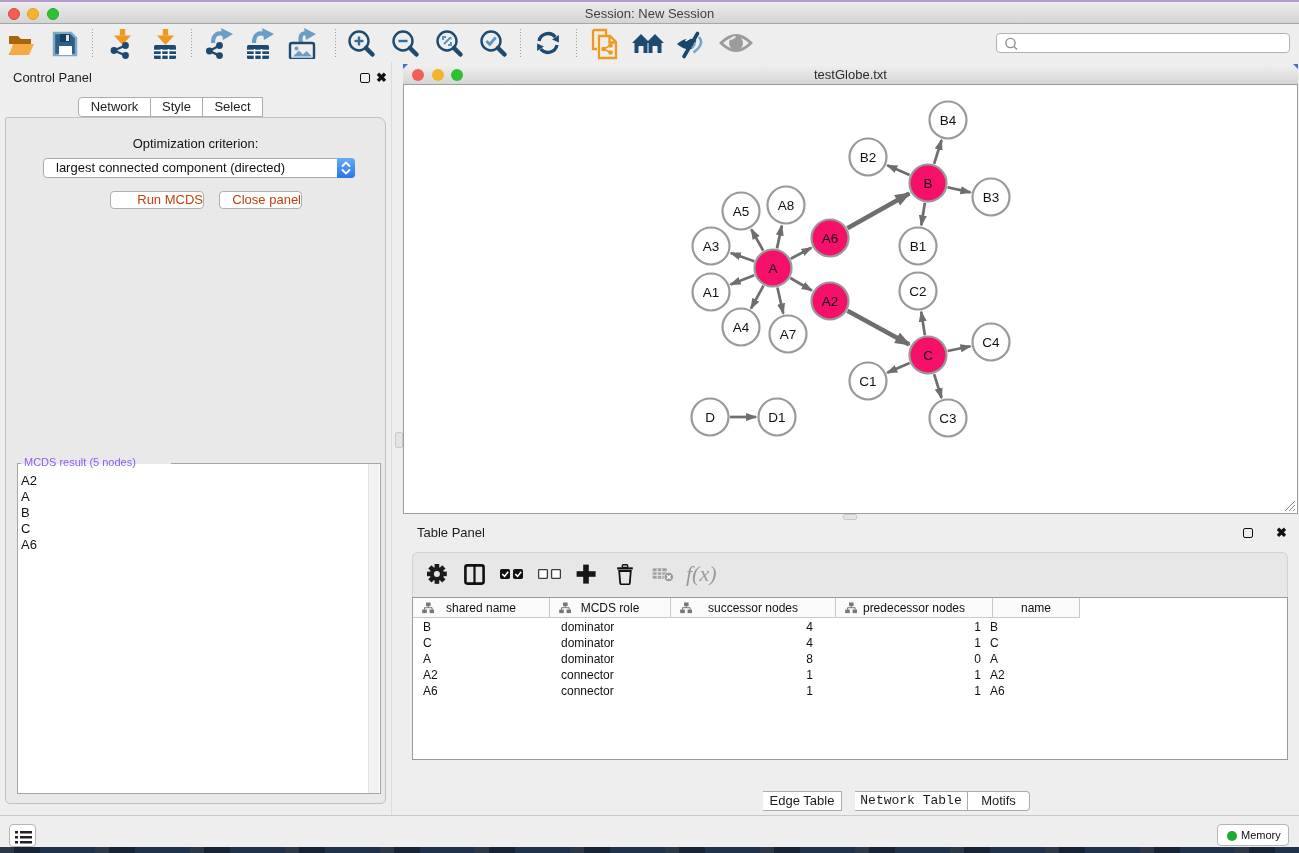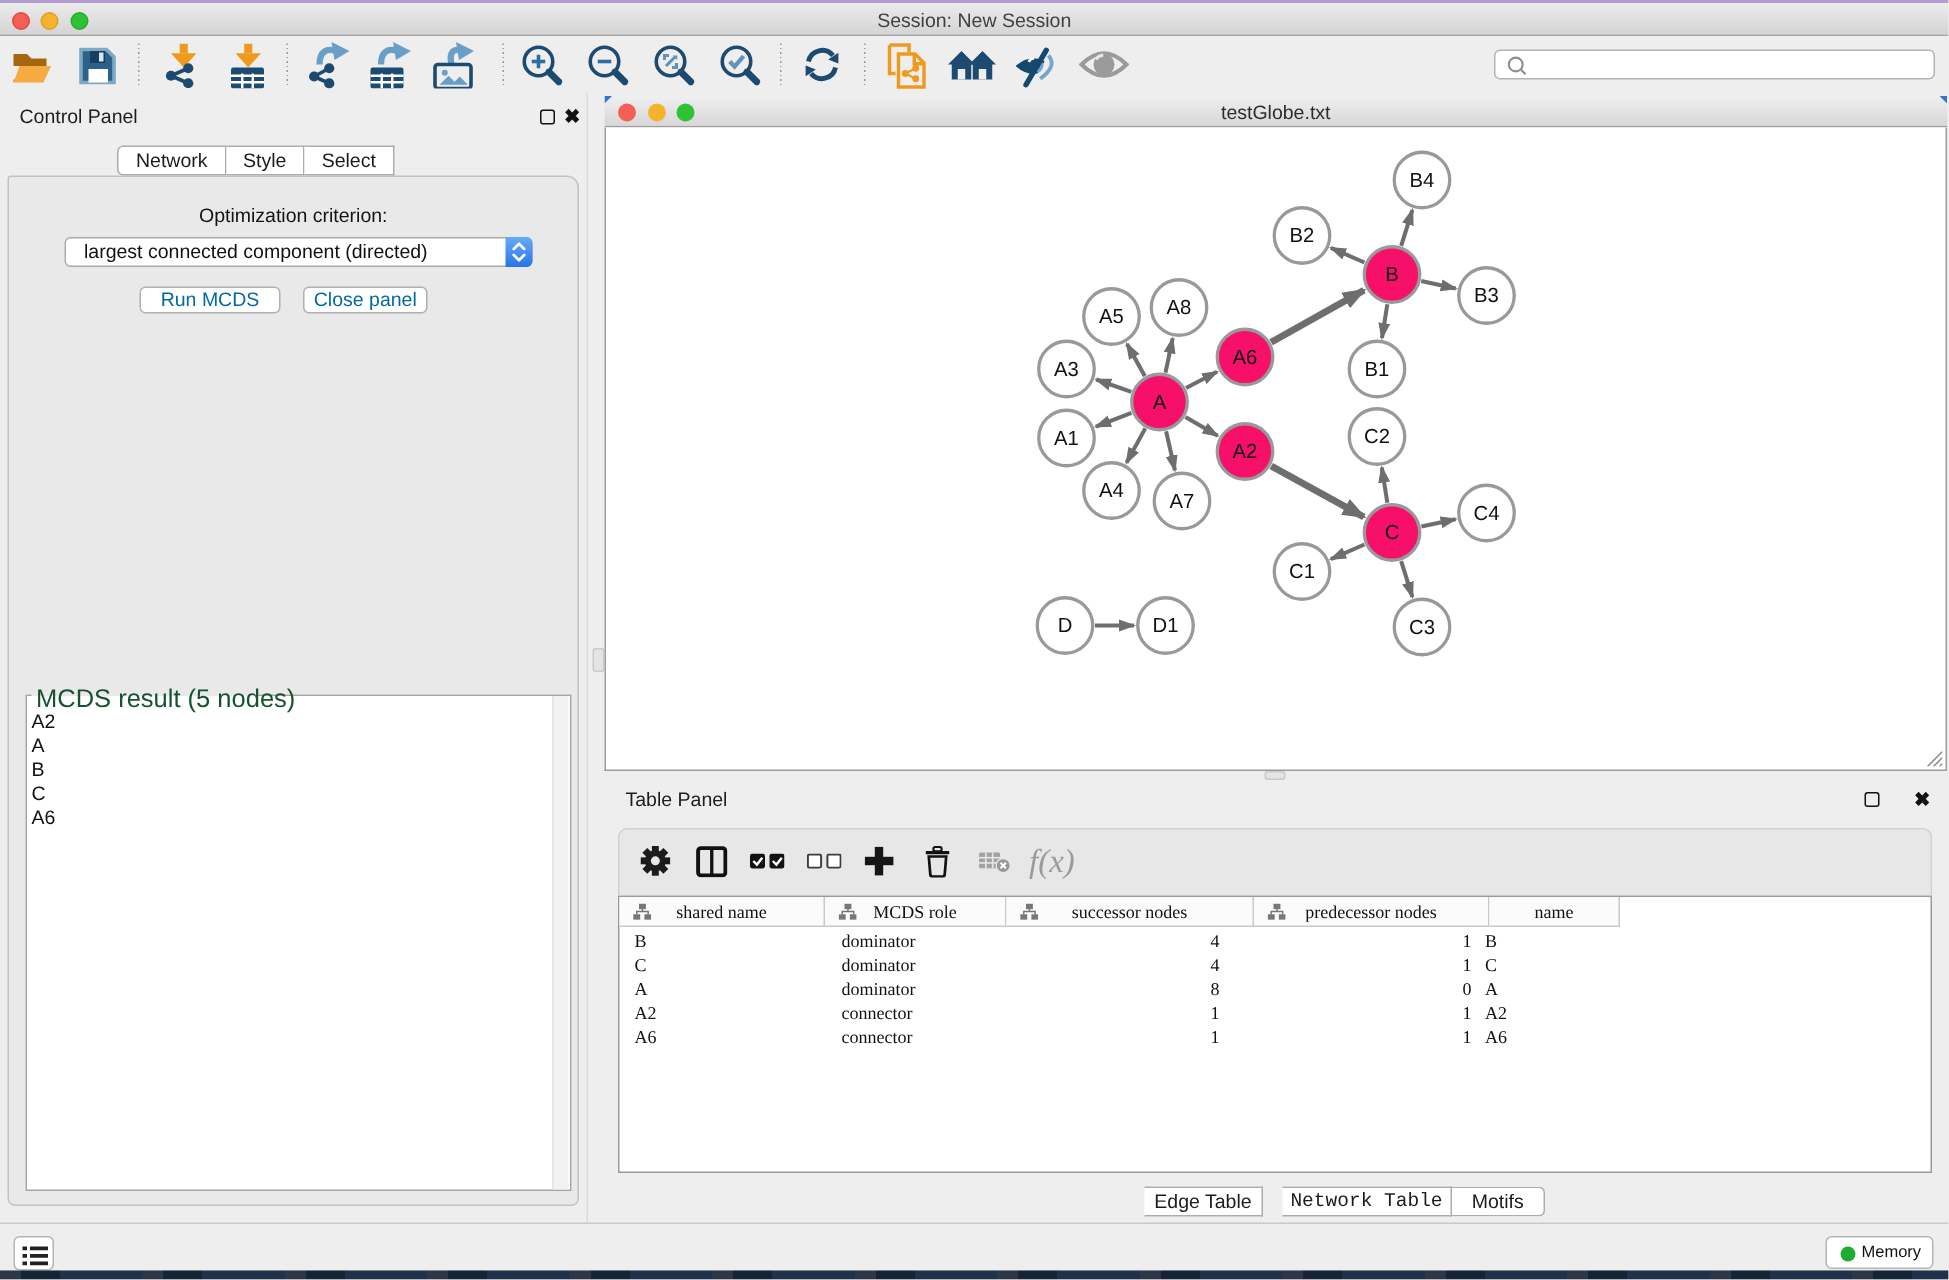--- a/index.html
+++ b/index.html
@@ -32,24 +32,24 @@
 .tab.sel { background:linear-gradient(#6aaef8,#2173e2); color:#fff; border-color:#2e79d8;margin-top:28px; }
 #cp-body { left:5px; top:117px; width:381px; height:687px; background:#e9e9e9;
   border:1px solid #c2c2c2; border-radius:2px 8px 5px 5px; }
 #opt-label { left:0px; top:136px; width:391px; text-align:center; font-size:13px; color:#141414; }
 #dropdown { left:43px; top:158px; width:312px; height:20px; background:#fff;
   border:1px solid #ababab; border-radius:4px; font-size:13px; color:#111; line-height:18px;
   padding-left:12px; }
 #dd-btn { left:337px; top:158px; width:18px; height:20px; border-radius:0 4px 4px 0;
   background:linear-gradient(#67aaf8,#2776e5); }
 .btn { position:absolute; height:18px; background:#fff; border:1px solid #b0b0b0;
-  border-radius:4px; font-size:13px; color:#0369a1; text-align:center; line-height:16px; }
+  border-radius:4px; font-size:13px; color:#c2410c; text-align:right; line-height:16px;margin-left:17px; }
 #fieldset { left:17px; top:463px; width:364px; height:331px; border:1px solid #a5a5a5;
   background:#fff; }
-#fs-legend { left:24px; top:456px; font-size:17px; color:#14532d; }
+#fs-legend { left:24px; top:456px; font-size:11px; color:#8b5cf6; }
 #fs-list { left:21px; top:473px; font-size:13px; color:#111; line-height:16px; }
 #fs-scroll { left:368px; top:464px; width:11px; height:329px; background:#f2f2f2; border-left:1px solid #e2e2e2; }
 
 
 #vdiv { left:391px; top:62px; width:1px; height:753px; background:#dcdcdc; }
 .grab { position:absolute; background:#e4e4e4; border:1px solid #c9c9c9; border-radius:2px; }
 
 
 #netwin { left:403px; top:64px; width:895px; height:450px; }
 #net-titlebar { position:absolute; left:0; top:0; width:895px; height:21px;
@@ -60,22 +60,22 @@
   font-size:13px; color:#2c2c2c; }
 #net-content { position:absolute; left:0; top:21px; width:895px; height:429px;
   background:#fff; border:1px solid #9c9c9c; border-top:none; }
 
 
 #tp-title { left:417px; top:525px; font-size:13px; color:#1d1d1d; }
 #tp-float { left:1243px; top:528px; width:10px; height:10px; border:1.5px solid #111; border-radius:2px; }
 #tp-close { left:1276px; top:525px; font-size:13px; color:#111; font-weight:bold; }
 #tp-toolbar { left:412px; top:552px; width:876px; height:45px; background:#e7e7e7;
   border:1px solid #d2d2d2; border-bottom:none; border-radius:6px 6px 0 0; }
-#tablebox { left:412px; top:597px; width:876px; height:185px; background:#fff;
-  border:1px solid #9a9a9a;font-family:Liberation Serif, serif; }
+#tablebox { left:412px; top:597px; width:876px; height:163px; background:#fff;
+  border:1px solid #9a9a9a; }
 .th { position:absolute; top:0; height:20px; background:#fbfbfb; border-right:1px solid #c9c9c9;
   border-bottom:1px solid #c9c9c9; font-size:12px; color:#111; text-align:center; line-height:20px; }
 .td { position:absolute; font-size:12px; color:#111; height:16px; line-height:16px; }
 .tabrow2 { top:791px; height:20px; }
 
 
 #statusbar { left:0; top:815px; width:1299px; height:32px; background:#eeeeee; border-top:1px solid #c9c9c9; }
 #sb-btn { position:absolute; left:9px; top:8px; width:27px; height:23px; background:#fff;
   border:1px solid #b5b5b5; border-radius:4px; }
 #mem-btn { position:absolute; left:1217px; top:8px; width:72px; height:22px; background:#fff;

